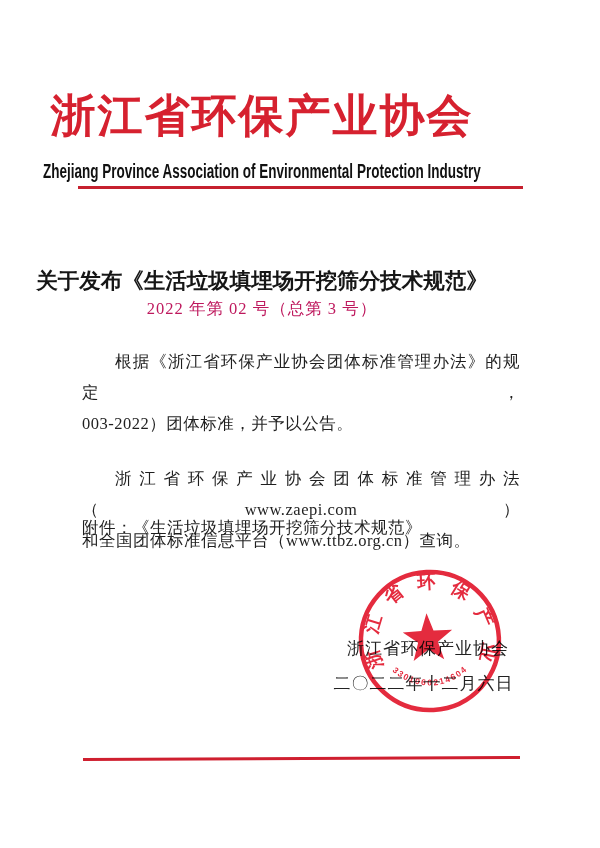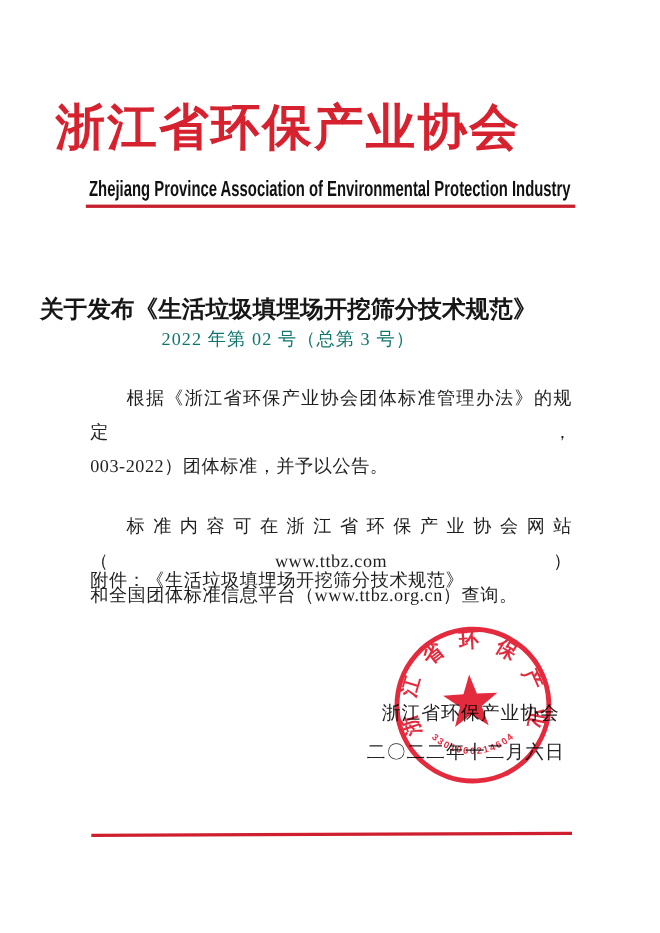--- a/index.html
+++ b/index.html
@@ -29,20 +29,21 @@
     letter-spacing: 2px;
     color: #d6212f;
     font-family: "Liberation Serif", "DejaVu Serif", serif;
   }
   .org-en-wrap {
     position: absolute;
     top: 161px;
     left: 0;
     width: 100%;
     display: flex;
+    justify-content: center;
   }
   .org-en {
     white-space: nowrap;
     font-family: "Liberation Sans", "DejaVu Sans", sans-serif;
     font-weight: 700;
     font-size: 18.5px;
     color: #111111;
     transform: scaleX(0.73) scaleY(1.08);
     transform-origin: center;
   }
@@ -79,21 +80,21 @@
   }
   .issue-no {
     position: absolute;
     top: 298px;
     left: 0;
     width: 100%;
     text-align: center;
     font-size: 16.5px;
     font-weight: 400;
     letter-spacing: 1px;
-    color: #0f766e;
+    color: #be185d;
   }
 
   
   .body-text {
     position: absolute;
     top: 322px;
     left: 82px;
     width: 438px;
     font-size: 16.5px;
     line-height: 31px;
@@ -171,21 +172,21 @@
   </div>
 
   <div class="letterhead-rule"></div>
 
   <div class="doc-title-1">关于发布《生活垃圾填埋场开挖筛分技术规范》</div>
   <div class="issue-no">2022 年第 02 号（总第 3 号）</div>
 
   <div class="body-text">
     <div class="body-line indent fill">根据《浙江省环保产业协会团体标准管理办法》的规定，</div>
     <div class="body-line">003-2022）团体标准，并予以公告。</div>
-    <div class="body-line indent fill">标准内容可在浙江省环保产业协会网站（www.ttbz.com）</div>
+    <div class="body-line indent fill">浙江省环保产业协会团体标准管理办法（www.zaepi.com）</div>
     <div class="body-line">和全国团体标准信息平台（www.ttbz.org.cn）查询。</div>
   </div>
 
   <div class="attachment-line">附件：《生活垃圾填埋场开挖筛分技术规范》</div>
 
   <div class="sig-org">浙江省环保产业协会</div>
   <div class="sig-date">二〇二二年十二月六日</div>
 
   <svg class="seal" viewBox="0 0 150 150">
     <circle cx="75" cy="74" r="69" fill="none" stroke="#e2182d" stroke-width="4.5"></circle>

